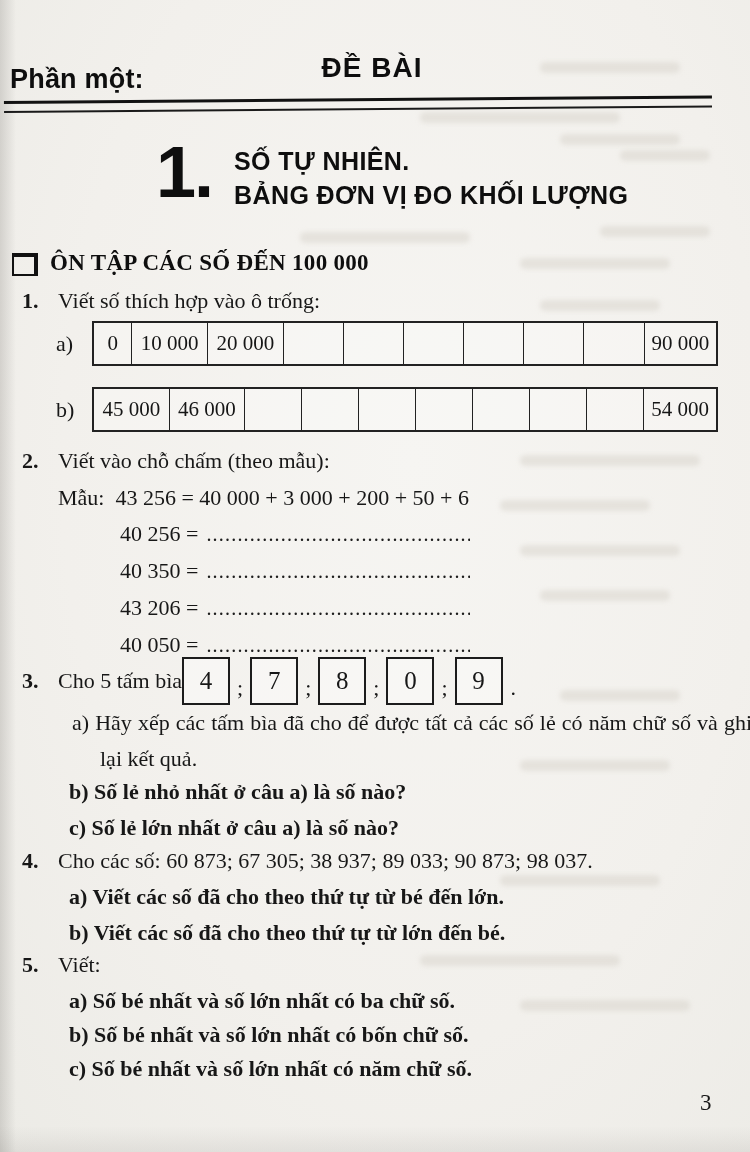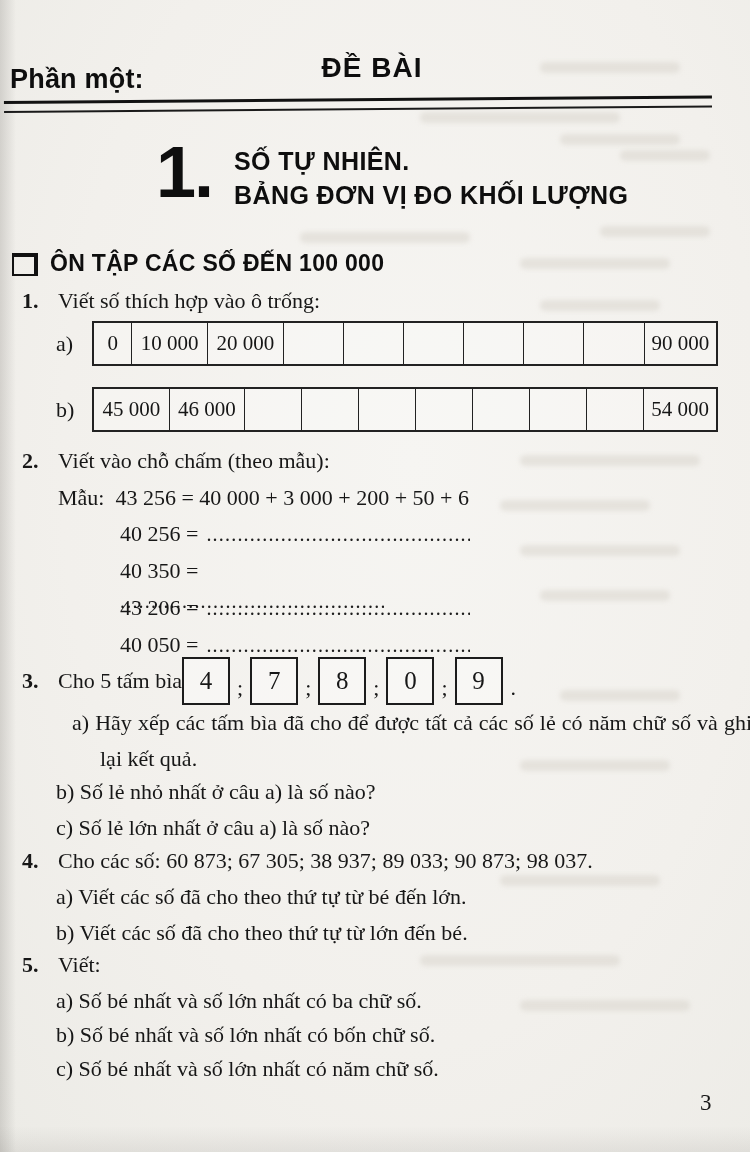--- a/index.html
+++ b/index.html
@@ -43,26 +43,26 @@
   .chapter-line{font-size:25px;font-weight:700;line-height:34px;letter-spacing:.4px;}
 
   
   .section{left:12px;top:250px;display:flex;align-items:center;}
   .square-icon{
     width:20px;height:17px;margin-right:12px;margin-top:2px;
     border-top:4px solid #111;border-right:4px solid #111;
     border-bottom:2.5px solid #111;border-left:2.5px solid #111;
     display:inline-block;
   }
-  .section-title{font-size:23px;font-weight:700;letter-spacing:.3px;}
+  .section-title{font-size:23px;font-weight:700;letter-spacing:.3px;font-family:Liberation Serif, serif;}
 
   
   .ex-line{left:22px;display:flex;}
   .ex-num{min-width:36px;font-weight:700;}
-  .sub-line{left:56px;}
+  .sub-line{left:69px;font-weight:bold;}
 
   
   .numtable{left:56px;display:flex;align-items:center;}
   .tlabel{width:36px;font-size:22px;}
   .cells{display:flex;width:622px;height:41px;border:2px solid #222;background:rgba(255,255,255,.25);}
   .cell{
     border-right:1.8px solid #222;display:flex;align-items:center;justify-content:center;
     font-family:"Liberation Serif",serif;font-size:21px;flex:1 1 0;
   }
   .cell:last-child{border-right:none;border-radius:20px;}
@@ -188,21 +188,21 @@
   </div>
   <div class="abs serif" style="left:58px;top:483px;">
     <span>Mẫu:</span>&nbsp;
     <span>43 256 = 40 000 + 3 000 + 200 + 50 + 6</span>
   </div>
 
   <div class="abs serif fill-line" style="top:519px;">
     <span class="fill-label">40 256 =</span>
     <span class="dots">......................................................................</span>
   </div>
-  <div class="abs serif fill-line" style="top:556px;flex-direction:column;">
+  <div class="abs serif fill-line" style="top:556px;">
     <span class="fill-label">40 350 =</span>
     <span class="dots">......................................................................</span>
   </div>
   <div class="abs serif fill-line" style="top:593px;">
     <span class="fill-label">43 206 =</span>
     <span class="dots">......................................................................</span>
   </div>
   <div class="abs serif fill-line" style="top:630px;">
     <span class="fill-label">40 050 =</span>
     <span class="dots">......................................................................</span>

